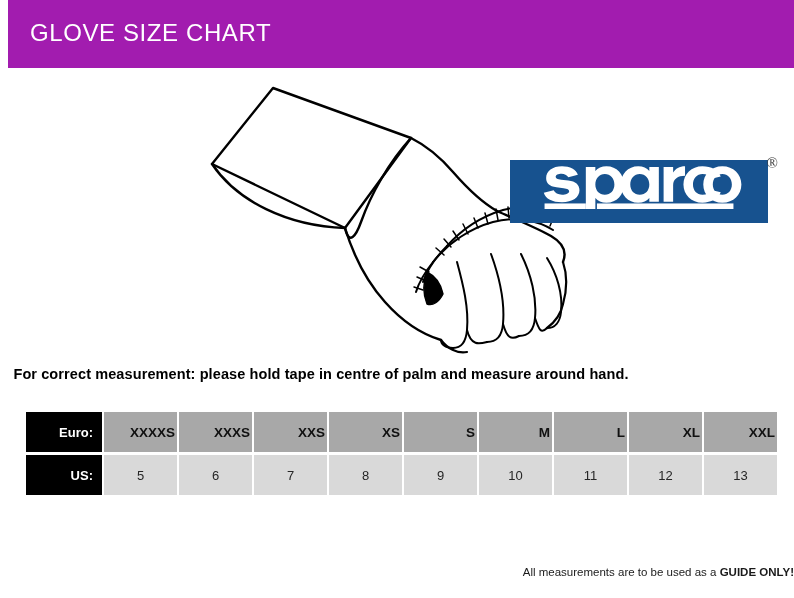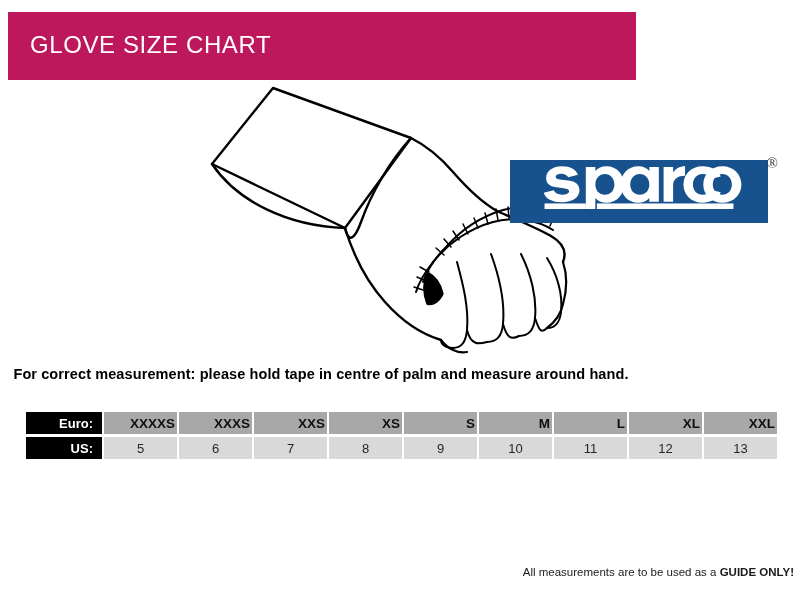--- a/index.html
+++ b/index.html
@@ -12,24 +12,24 @@
     height: 598px;
     position: relative;
     font-family: "Liberation Sans", sans-serif;
     overflow: hidden;
   }
 
   
   #header-banner {
     position: absolute;
     left: 8px;
-    top: 12px;
-    width: 628px;
+    top: 0;
+    width: 786px;
     height: 68px;
-    background: #be185d;
+    background: #a21caf;
   }
   #page-title {
     position: absolute;
     left: 22px;
     top: 19px;
     color: #ffffff;
     font-size: 24px;
     font-weight: 400;
     letter-spacing: 0.6px;
     white-space: nowrap;
@@ -101,21 +101,21 @@
   #size-table {
     position: absolute;
     left: 24px;
     top: 409px;
     width: 737px;
     border-collapse: separate;
     border-spacing: 2px 3px;
     table-layout: fixed;
   }
   #size-table td {
-    height: 22px;
+    height: 40px;
     font-size: 13px;
     color: #262626;
     text-align: center;
     vertical-align: middle;
     padding: 0 2px;
     margin-top: 39px;
   }
   #size-table td.row-label {
     width: 76px;
     background: #000000;

